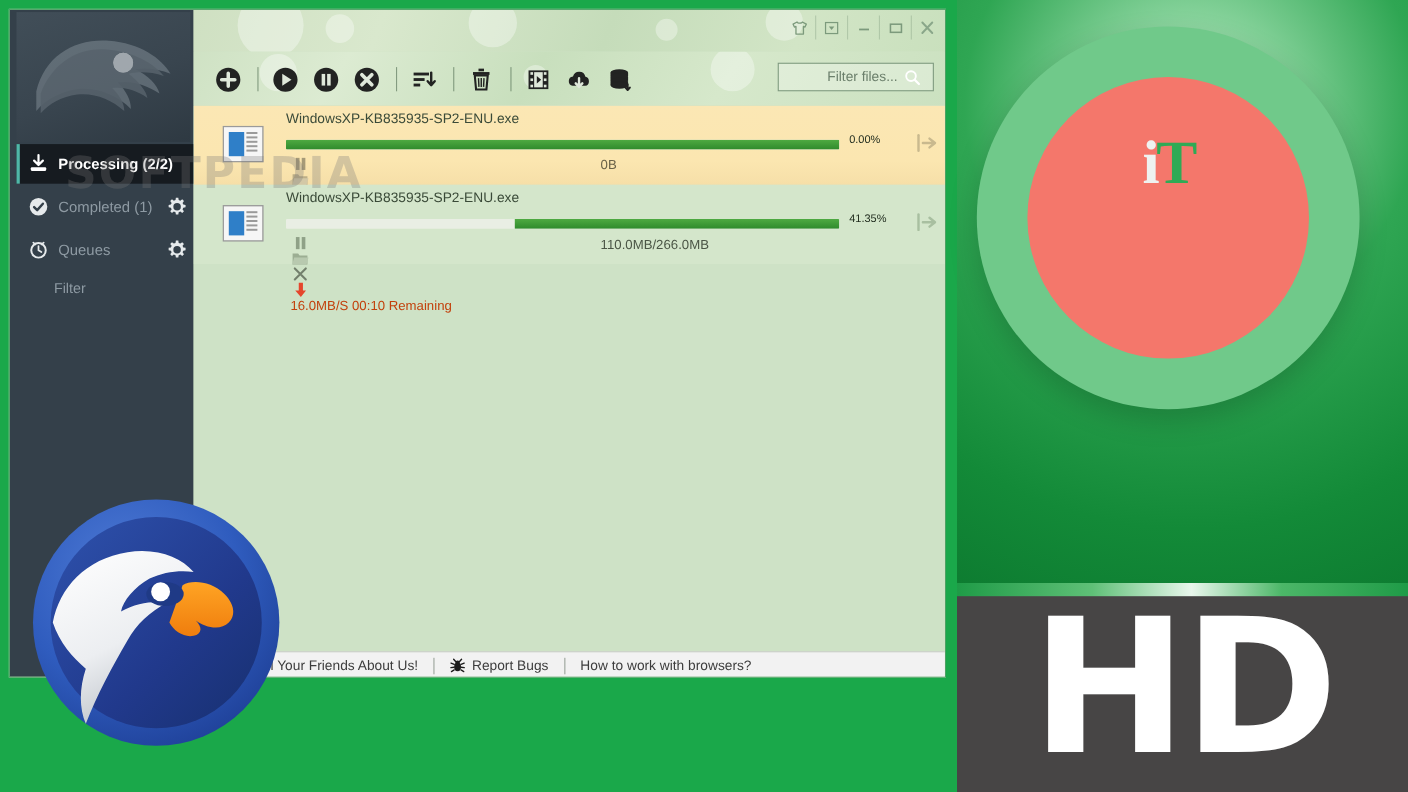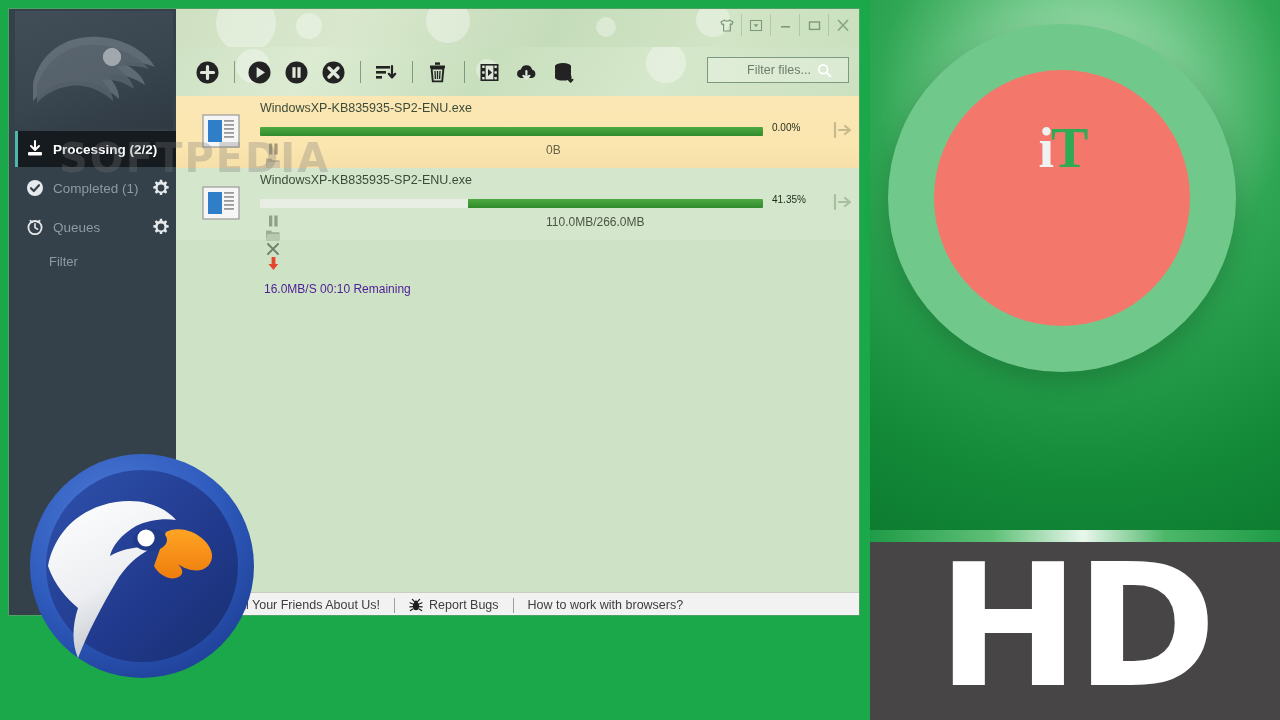--- a/index.html
+++ b/index.html
@@ -182,21 +182,21 @@
     margin: 0 7px;
     opacity: .7;
   }
   .filter-box {
     position: absolute; right: 12px; top: 10px;
     width: 142px; height: 26px;
     border: 1px solid #7e9a7e;
     background: rgba(255,255,255,0.28);
     display: flex; align-items: center;
     box-sizing: border-box;
-    padding: 0 16px;
+    padding: 0 11px;
   }
   .filter-text {
     flex: 1; text-align: right;
     font-size: 12.5px; color: #6b7f6b;
     padding-right: 6px;
   }
 
   
   .dl-list {
     position: absolute; left: 167px; top: 87px;
@@ -250,21 +250,21 @@
   }
   .act-btn {
     width: 26px; height: 18px;
     display: flex; align-items: center; justify-content: center;
     margin-right: 2px;
   }
   .dl-speed {
     font-size: 12px; color: #4a4530;
     margin-left: 4px;
   }
-  .dl-row.alt .dl-speed { color: #4c1d95; margin-top: 11px; }
+  .dl-row.alt .dl-speed { color: #c2410c; }
   .dl-size {
     position: absolute; left: 370px; top: 47px;
     width: 280px; text-align: left;
     font-size: 12px; color: #6a6248;
   }
   .dl-row.alt .dl-size { color: #4b5646; }
 
   
   .statusbar {
     position: absolute; left: 167px; top: 583px;

